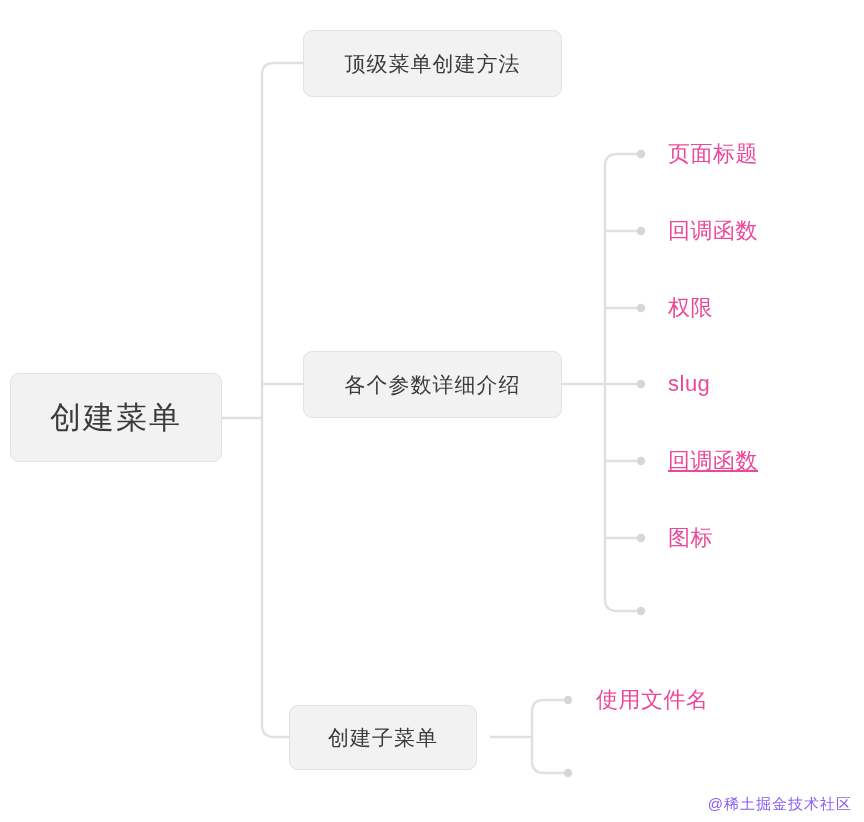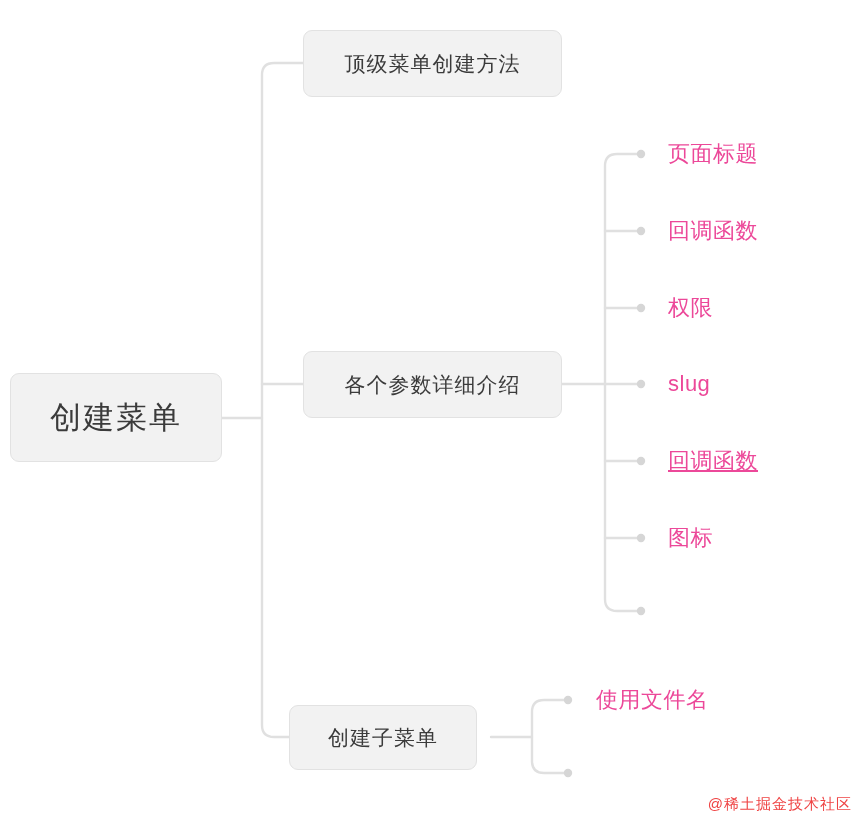--- a/index.html
+++ b/index.html
@@ -84,21 +84,21 @@
   }
   .leaf-a { left: 668px; }
   .leaf-b { left: 596px; }
 
   
   .watermark {
     position: absolute;
     right: 12px;
     bottom: 8px;
     font-size: 15px;
-    color: #ef4444;
+    color: #8b5cf6;
     white-space: nowrap;
     letter-spacing: 1px;
   }
 </style>
 </head>
 <body>
 
 <div id="canvas">
 
   <svg id="wires" viewBox="0 0 864 822" width="864" height="822" fill="none">

